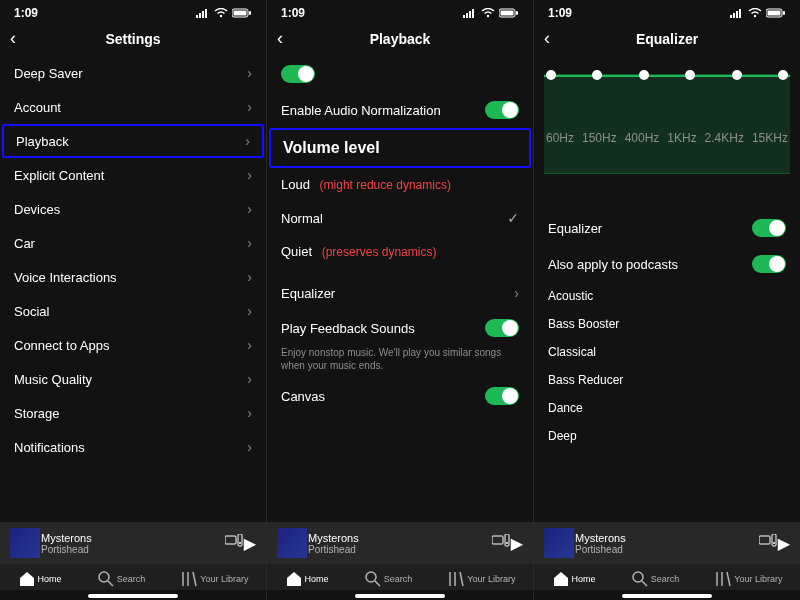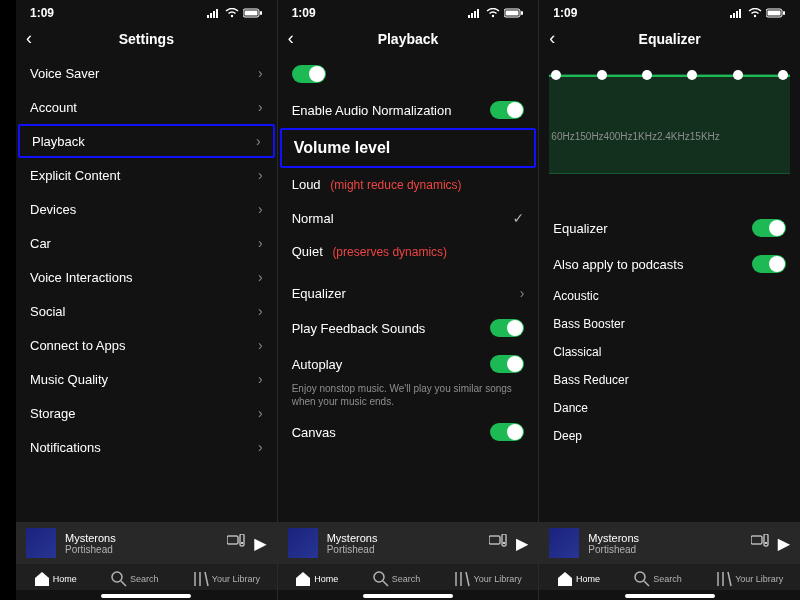--- a/index.html
+++ b/index.html
@@ -1,17 +1,17 @@
 <!DOCTYPE html>
 <html><head>
 <meta charset="utf-8">
 <style>
   * { box-sizing: border-box; margin: 0; padding: 0; }
   html, body { width: 800px; height: 600px; overflow: hidden; font-family: -apple-system, Helvetica, Arial, sans-serif; background: #000; }
-  .screens { display: flex; width: 800px; height: 600px; padding-left: 16px; }
+  .screens { display: flex; width: 800px; height: 600px; }
   .screen { flex: 1 1 0; height: 100%; background: #121212; color: #fff; display: flex; flex-direction: column; position: relative; border-right: 1px solid #2a2a2a; }
   .screen:last-child { border-right: none; }
   .status-bar { display: flex; justify-content: space-between; align-items: center; padding: 6px 14px 2px; font-size: 12px; font-weight: 600; color: #fff; }
   .status-right { display: flex; align-items: center; gap: 4px; }
   .sig svg, .wifi svg, .batt svg { display: block; }
   .header { display: flex; align-items: center; justify-content: center; position: relative; height: 34px; }
   .header .back { position: absolute; left: 10px; top: 6px; color: #fff; font-size: 18px; }
   .header .title { font-size: 14px; font-weight: 700; color: #fff; }
   .list { flex: 1 1 auto; overflow: hidden; }
   .row { display: flex; align-items: center; justify-content: space-between; padding: 9px 14px; font-size: 13px; color: #fff; }
@@ -21,40 +21,40 @@
   .check { color: #b3b3b3; font-size: 14px; }
   .hl { border: 2px solid #1010ff; border-radius: 2px; margin: 0 2px; }
   .hl .row { padding: 7px 12px; }
   .section-head { font-size: 16px; font-weight: 700; padding: 9px 12px; color: #fff; }
   .desc { font-size: 10px; color: #8e8e8e; padding: 0 14px 6px; line-height: 1.3; }
   .toggle { width: 34px; height: 18px; border-radius: 9px; position: relative; }
   .toggle.on { background: #1db954; }
   .toggle .knob { position: absolute; top: 1px; width: 16px; height: 16px; border-radius: 50%; background: #fff; }
   .toggle.on .knob { right: 1px; }
   
-  .nowplaying { background: #282828; display: flex; align-items: center; padding: 6px 10px; gap: 9px; }
+  .nowplaying { background: #282828; display: flex; align-items: center; padding: 6px 10px; gap: 1px; }
   .npart { width: 30px; height: 30px; background: linear-gradient(135deg, #1a237e, #283593); }
   .nptxt { flex: 1 1 auto; display: flex; flex-direction: column; }
   .nptitle { font-size: 11px; color: #fff; }
   .npartist { font-size: 10px; color: #b3b3b3; }
   .npicon { color: #fff; }
   .npplay { color: #fff; font-size: 16px; }
   
   .nav { background: #1f1f1f; display: flex; justify-content: space-around; padding: 6px 0 2px; }
   .navitem { display: flex; align-items: center; gap: 2px; color: #b3b3b3; font-size: 9px; }
   .navitem.active { color: #fff; }
   .navicon { width: 18px; height: 18px; display: flex; align-items: center; justify-content: center; }
   .home-ind { height: 4px; width: 90px; background: #fff; border-radius: 2px; margin: 4px auto 2px; }
   
   .eq-wrap { padding: 18px 10px 6px; position: relative; }
   .eq-band { position: relative; height: 100px; background: rgba(29,185,84,0.18); border-top: 1px solid rgba(29,185,84,0.3); border-bottom: 1px solid rgba(29,185,84,0.3); }
   .eq-line { position: absolute; left: 0; right: 0; top: 0; height: 2px; background: #1db954; }
   .eq-dots { position: absolute; left: 0; right: 0; top: -5px; display: flex; justify-content: space-between; padding: 0 2px; }
   .eq-dot { width: 10px; height: 10px; background: #fff; border-radius: 50%; }
-  .eq-labels { display: flex; justify-content: flex-start; font-size: 10px; color: #8e8e8e; margin-top: 56px; padding: 0 2px; }
+  .eq-labels { display: flex; justify-content: space-between; font-size: 12px; color: #8e8e8e; margin-top: 56px; padding: 0 2px; }
   .rowtight { padding: 7px 14px; font-size: 12px; }
 </style>
 </head>
 <body>
 
 <div class="screens">
 
 <div class="screen">
   <div class="status-bar">
     <span>1:09</span>
@@ -82,21 +82,21 @@
             </svg>
           </span>
     </span>
   </div>
   <div class="header">
     <span class="back">‹</span>
     <span class="title">Settings</span>
   </div>
   <div class="list" id="s1list">
         <div class="row">
-          <span class="label">Voice Saver</span>
+          <span class="label">Deep Saver</span>
           <span class="chev">›</span>
         </div>
         <div class="row">
           <span class="label">Account</span>
           <span class="chev">›</span>
         </div>
         <div class="hl">
           <div class="row">
             <span class="label">Playback</span>
             <span class="chev">›</span>
@@ -241,26 +241,20 @@
     <div class="row">
       <span class="label"><span>Quiet</span> <span class="sub">(preserves dynamics)</span></span>
     </div>
     <div style="height:8px"></div>
     <div class="row">
       <span class="label">Equalizer</span>
       <span class="chev">›</span>
     </div>
     <div class="row">
       <span class="label">Play Feedback Sounds</span>
-      <span class="toggle on">
-            <span class="knob"></span>
-          </span>
-    </div>
-    <div class="row">
-      <span class="label">Autoplay</span>
       <span class="toggle on">
             <span class="knob"></span>
           </span>
     </div>
     <div class="desc">Enjoy nonstop music. We'll play you similar songs when your music ends.</div>
     <div class="row">
       <span class="label">Canvas</span>
       <span class="toggle on">
             <span class="knob"></span>
           </span>

